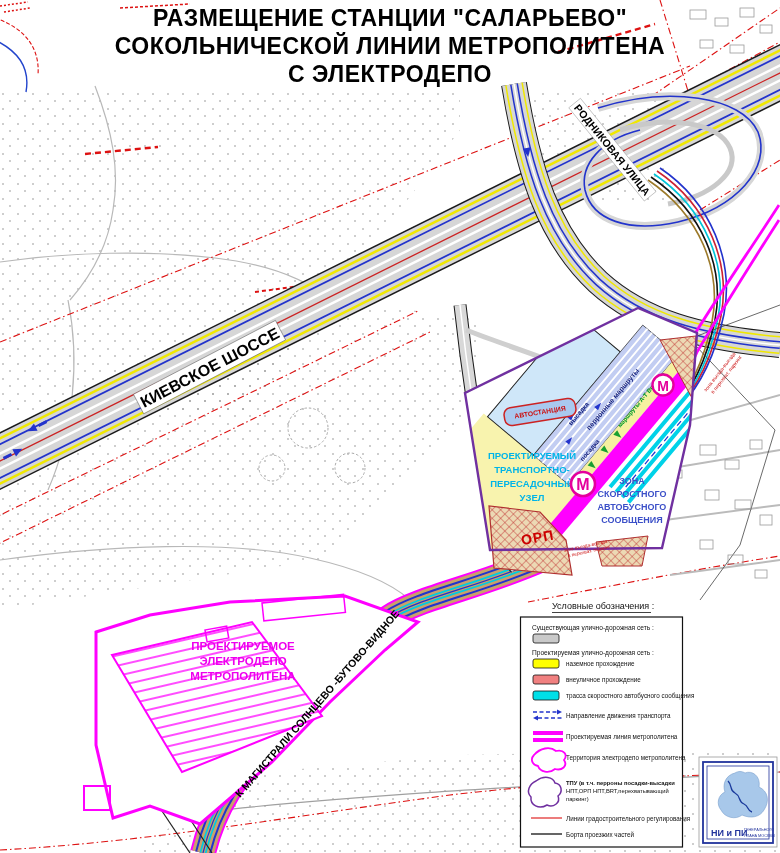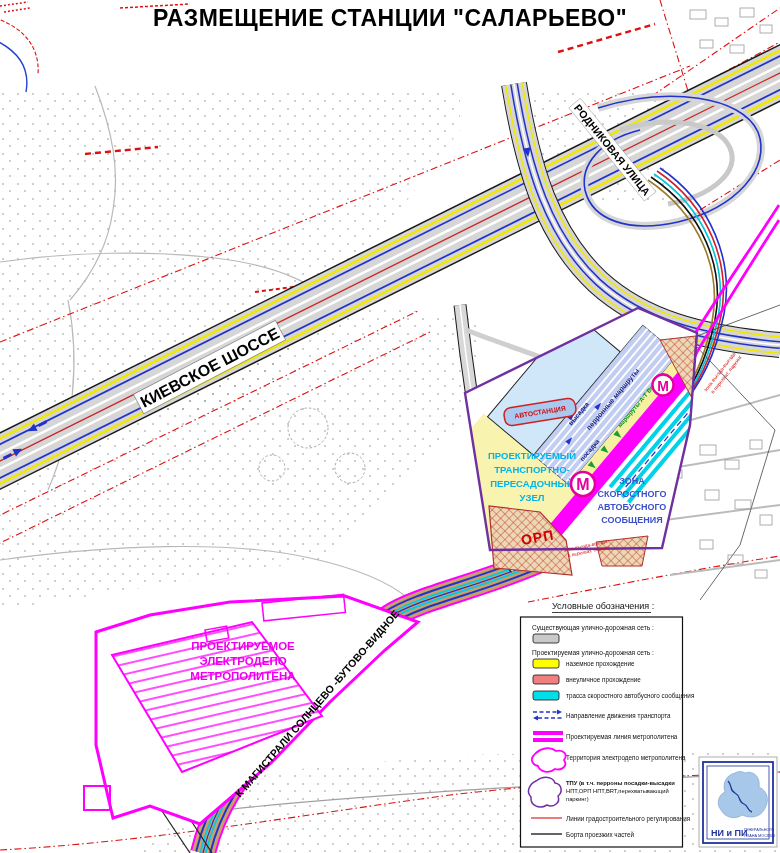--- a/index.html
+++ b/index.html
@@ -10,20 +10,22 @@
          font-weight:bold;font-size:23px;line-height:28px;color:#000;letter-spacing:.5px;}
   svg text{font-family:"Liberation Sans",sans-serif;}
 </style>
 </head>
 <body>
 
 <div id="stage">
 
   <div id="title">
     <div>РАЗМЕЩЕНИЕ СТАНЦИИ "САЛАРЬЕВО"</div>
+    <div>СОКОЛЬНИЧЕСКОЙ ЛИНИИ МЕТРОПОЛИТЕНА</div>
+    <div>С ЭЛЕКТРОДЕПО</div>
   </div>
 
   <svg id="map-svg" width="780" height="853" viewBox="0 0 780 853">
     <defs>
       <pattern id="dots" width="15" height="15" patternUnits="userSpaceOnUse">
         <circle cx="3" cy="4" r="0.8" fill="#8f8f8f"></circle>
         <circle cx="10" cy="11" r="0.8" fill="#8f8f8f"></circle>
       </pattern>
       <pattern id="redhatch" width="6" height="6" patternUnits="userSpaceOnUse" patternTransform="rotate(45)">
         <rect width="6" height="6" fill="#ecd9b4"></rect>

